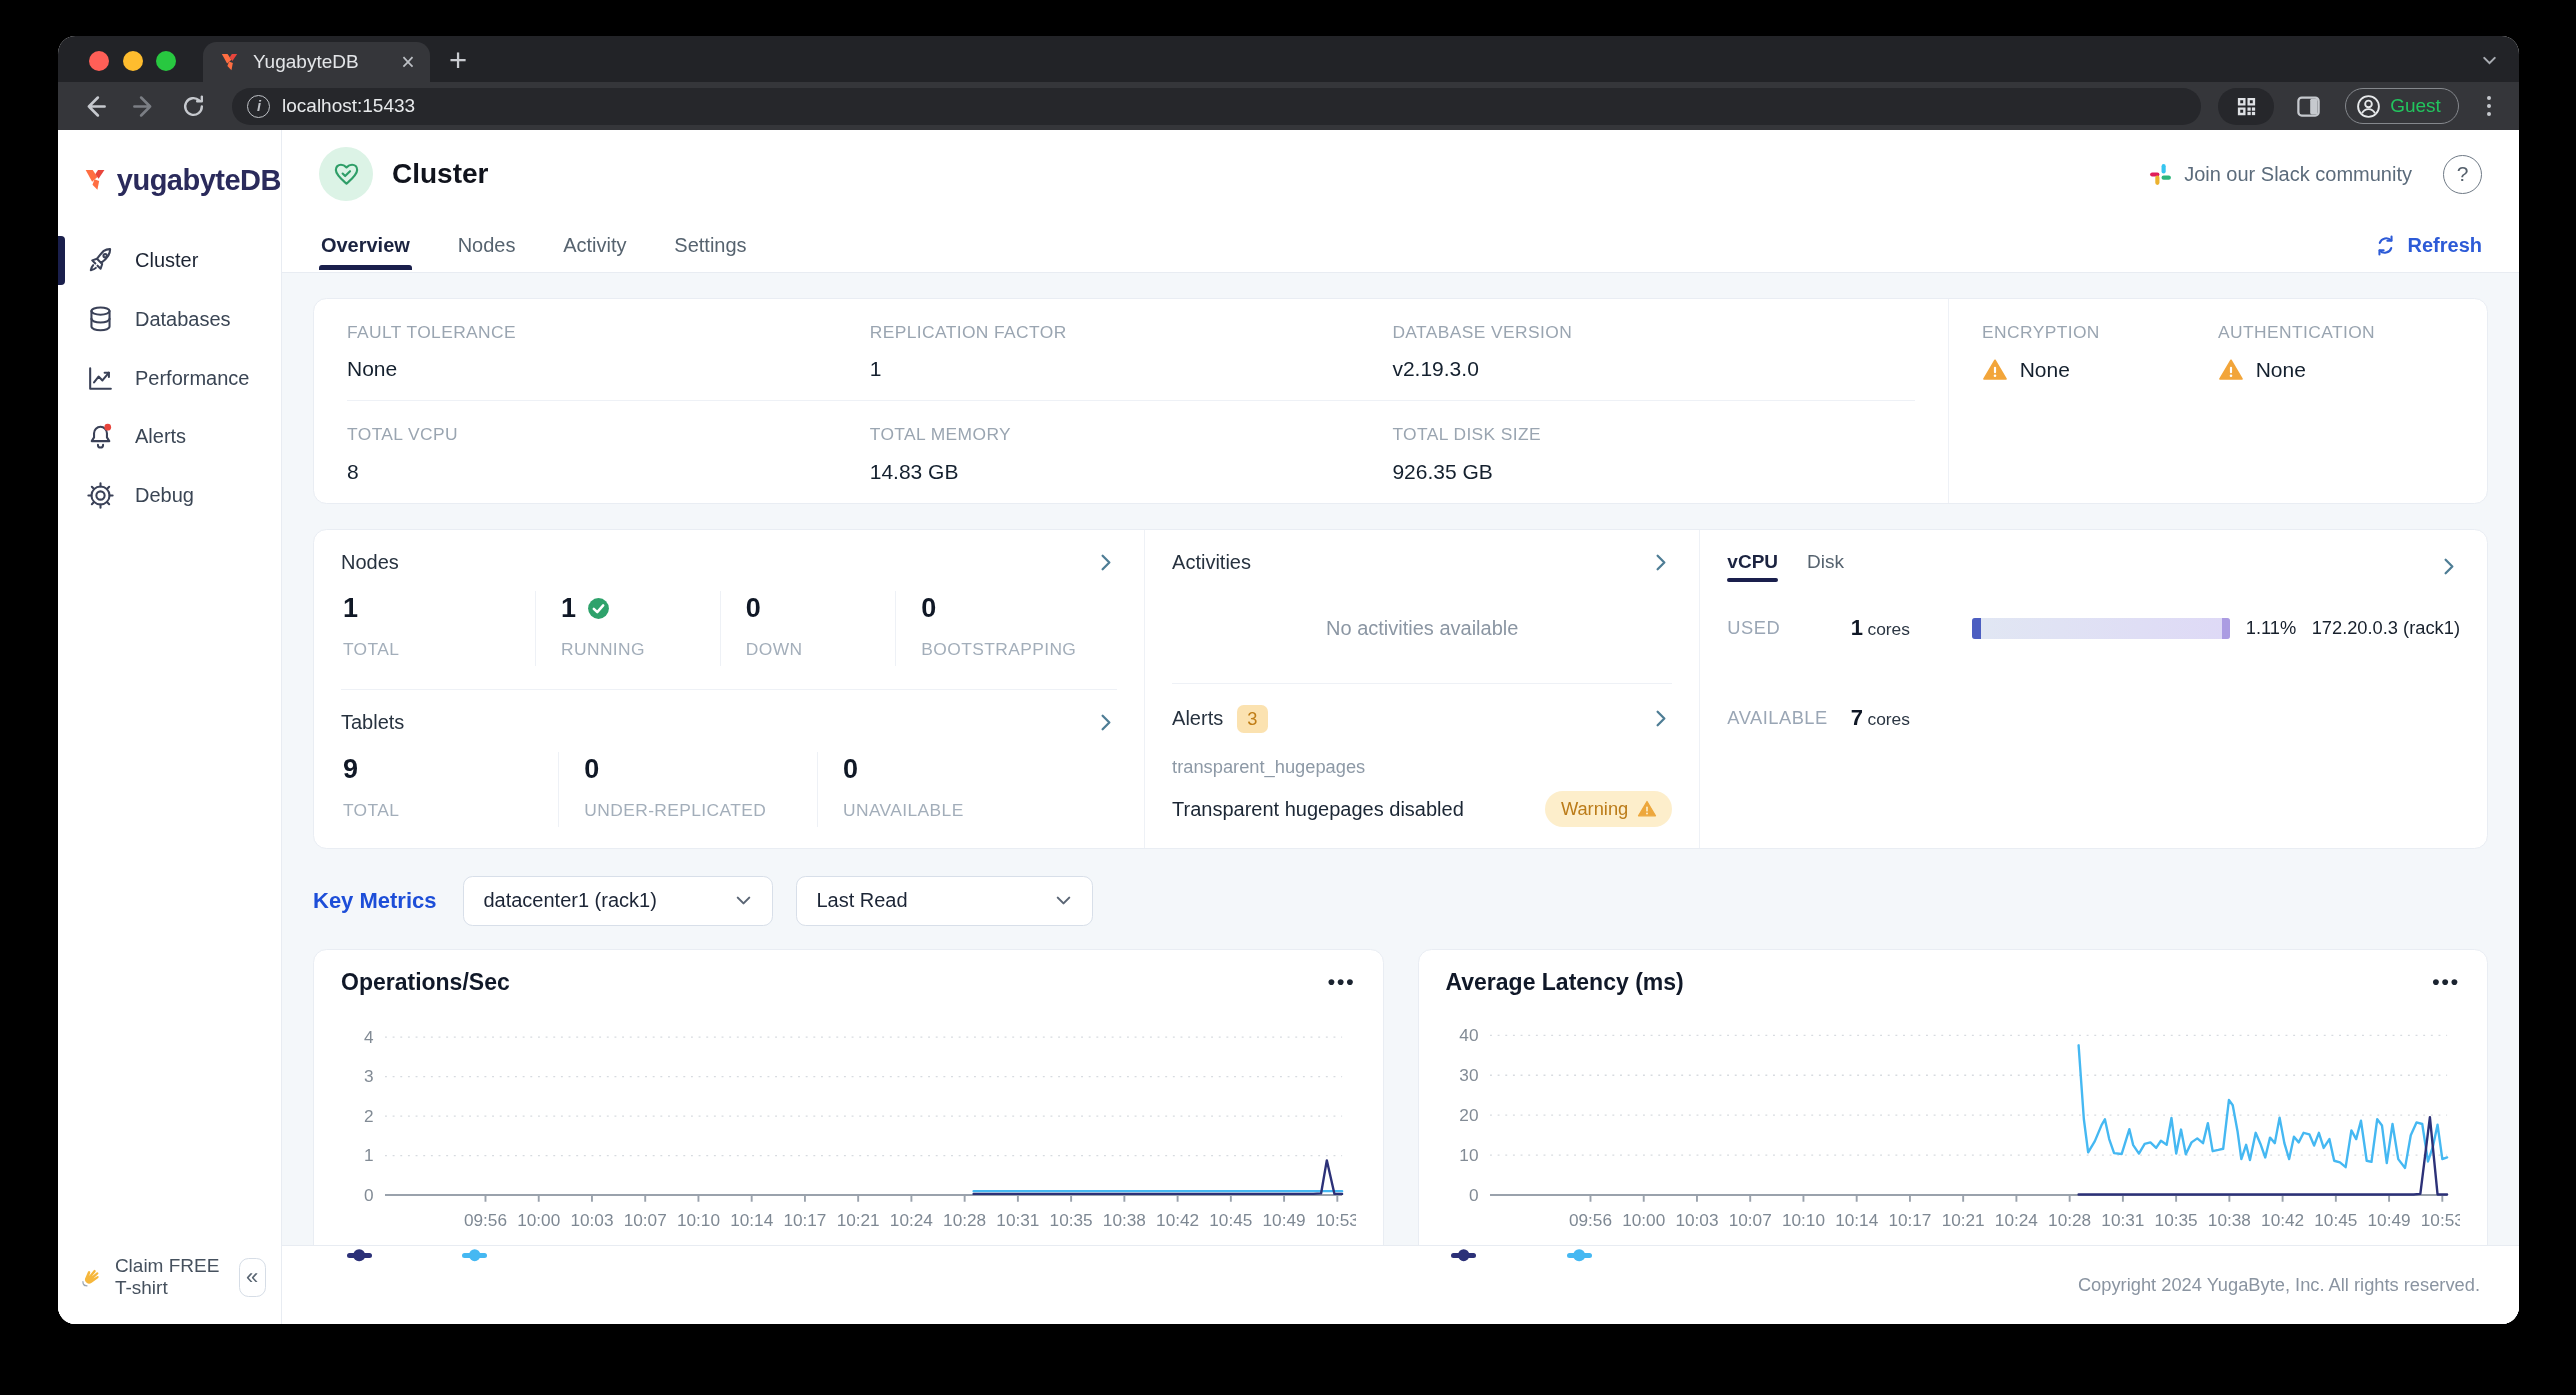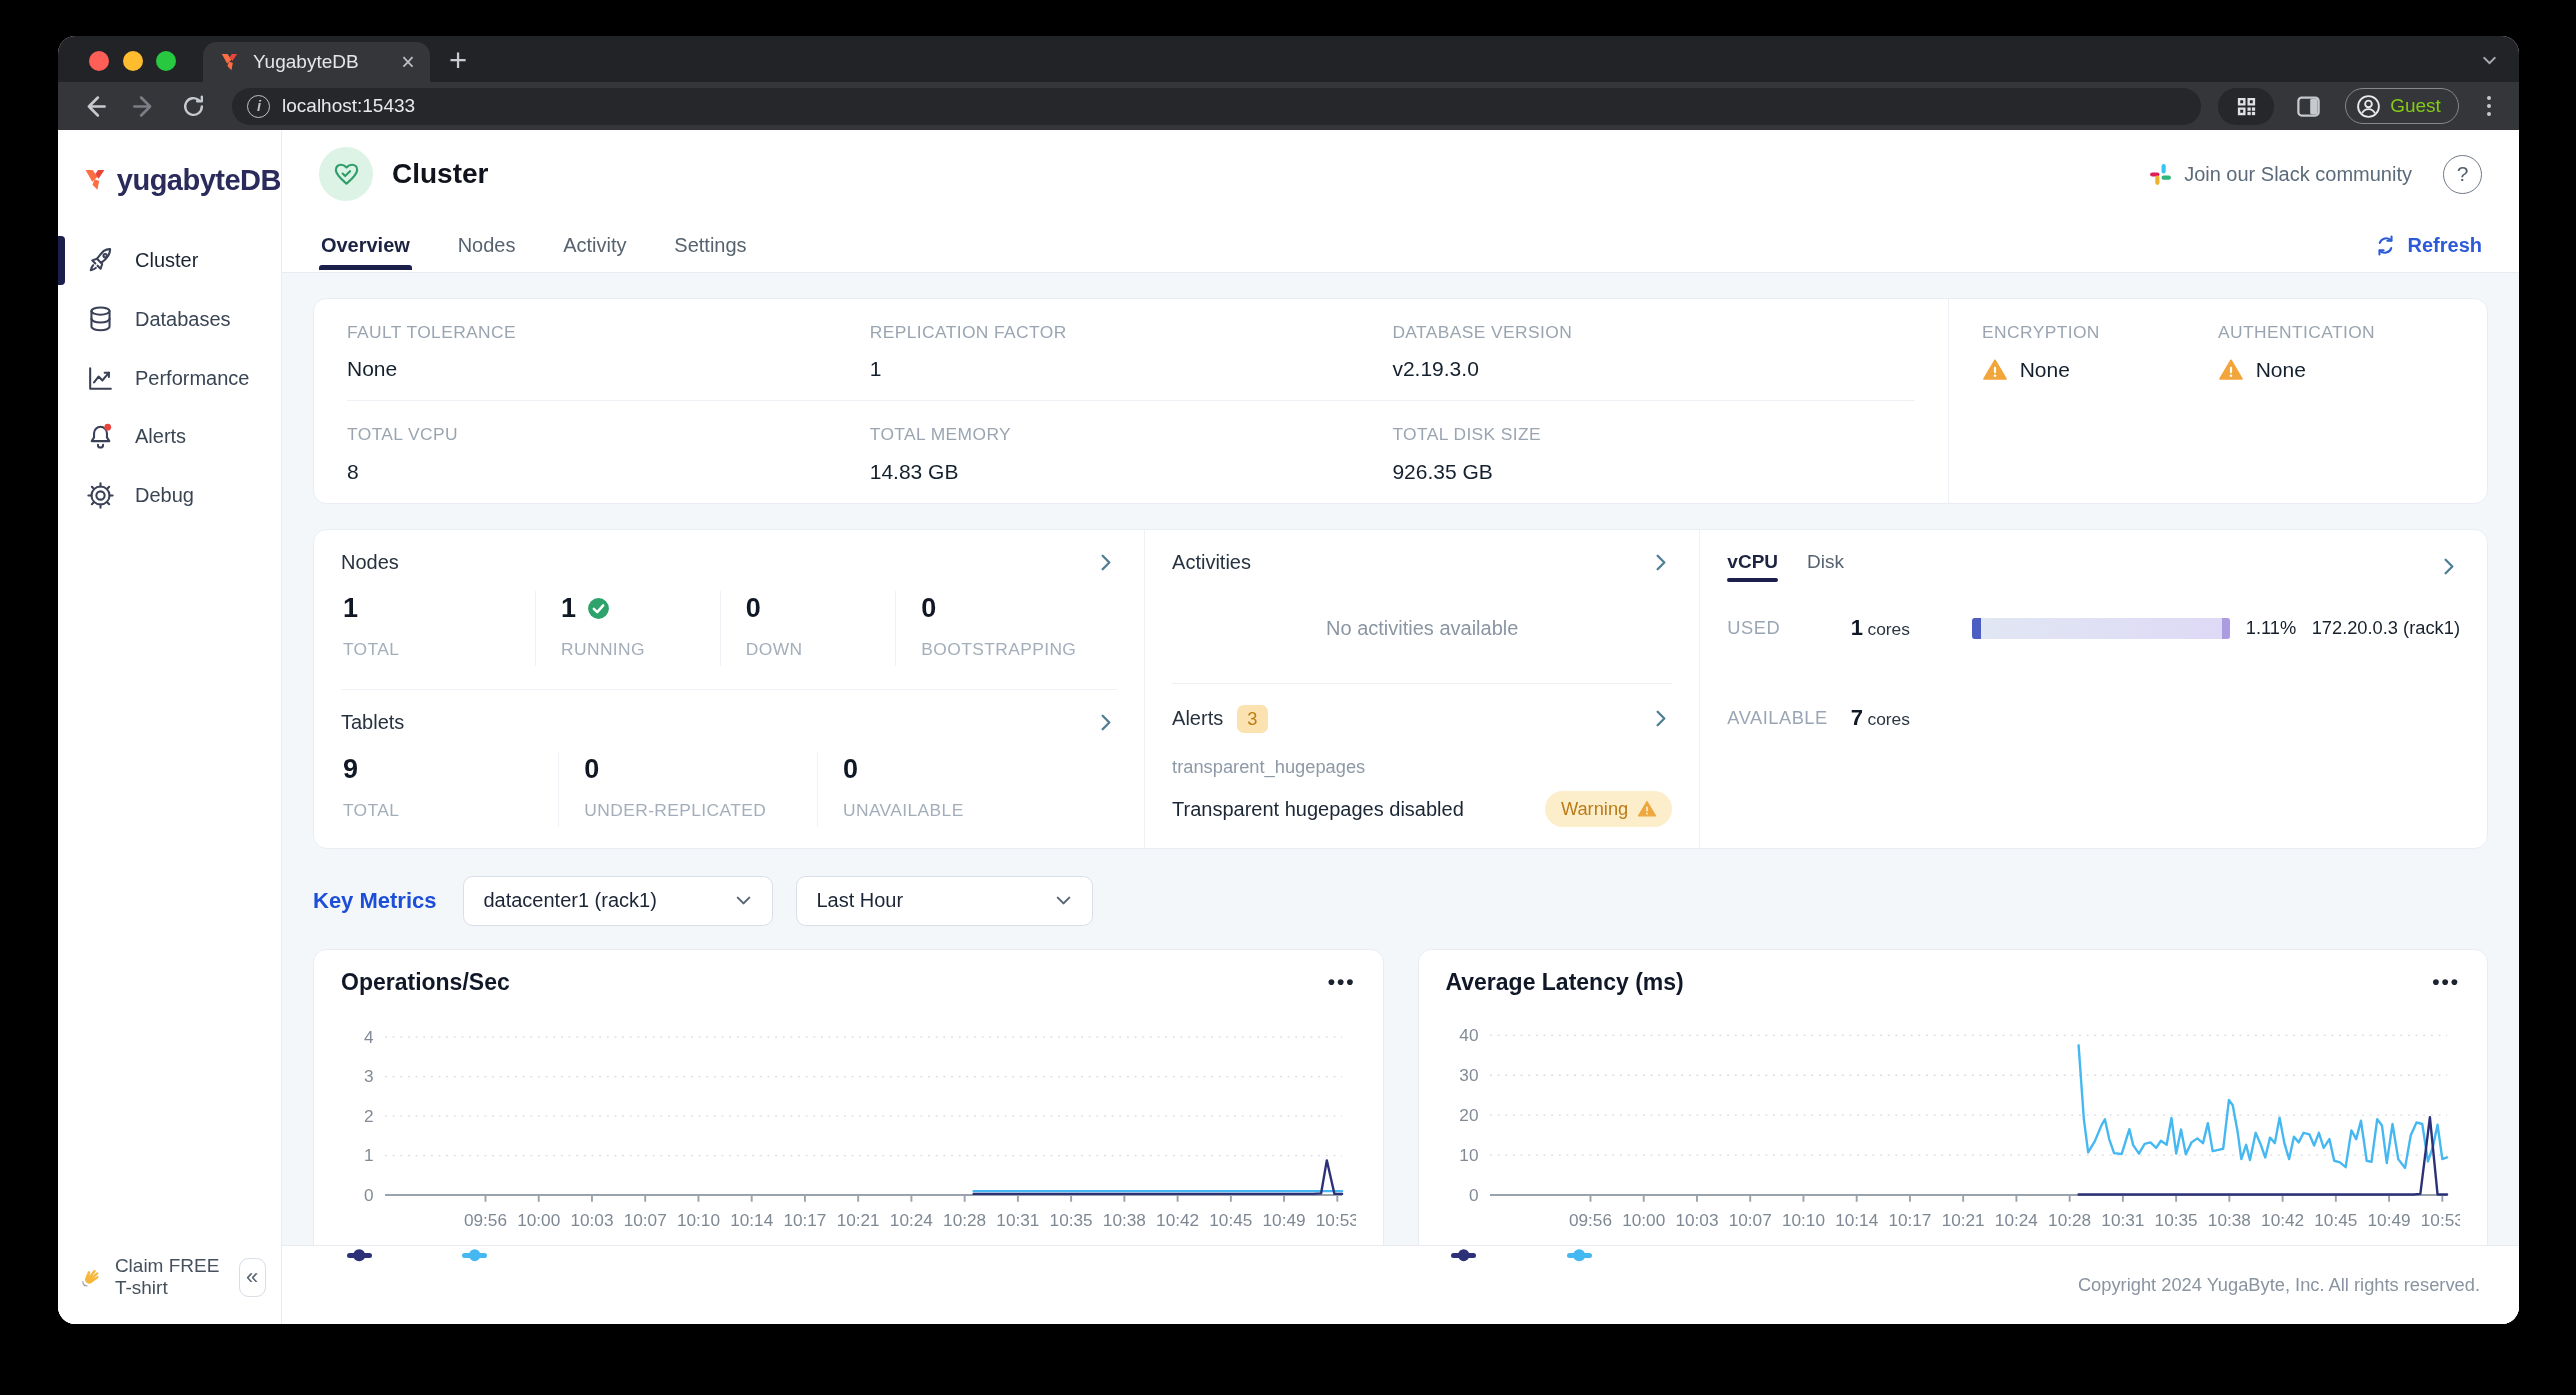--- a/index.html
+++ b/index.html
@@ -16,21 +16,21 @@
   .btab .title { flex:1; white-space:nowrap; overflow:hidden; }
   .tab-close { color:#bdc0c5; font-size:23px; line-height:1; cursor:default; }
   .newtab { color:#c9cbd0; font-size:31px; margin:0 0 5.8px 19px; line-height:1; }
   .tabsearch { position:absolute; right:19px; top:13.5px; color:#a9acb2; }
   .toolbar { height:48px; background:#35363a; display:flex; align-items:center; padding:0 15.4px; gap:7.7px; flex:none; }
   .navic { width:42px; height:39px; display:grid; place-items:center; }
   .urlpill { flex:1; height:37px; background:#26272b; border-radius:18.3px; display:flex; align-items:center; padding:0 15.4px; gap:11.6px; margin:0 9.6px; }
   .info-i { width:23px; height:23px; border:1.9px solid #bfc2c7; border-radius:50%; color:#bfc2c7; font-size:14.5px; font-weight:700; display:grid; place-items:center; font-style:italic; }
   .url { color:#e8eaec; font-size:19px; }
   .toolpill { width:56px; height:37px; background:#26272b; border-radius:18.3px; display:grid; place-items:center; margin-right:5.8px; }
-  .guest { display:flex; align-items:center; gap:9.6px; border:1.9px solid #85888d; border-radius:21px; padding:4.8px 17.4px 4.8px 9.6px; color:#84cc16; font-size:19px; margin:0 7.7px; }
+  .guest { display:flex; align-items:center; gap:9.6px; border:1.9px solid #85888d; border-radius:21px; padding:4.8px 17.4px 4.8px 9.6px; color:#22c55e; font-size:19px; margin:0 7.7px; }
   .kebab { width:29px; display:flex; flex-direction:column; align-items:center; gap:3.9px; }
   .kebab i { width:3.9px; height:3.9px; border-radius:50%; background:#c6c9ce; }
 
   
   .app { flex:1; display:flex; min-height:0; background:#fff; }
   .sidebar { width:224px; flex:none; border-right:1px solid #e8ecf2; display:flex; flex-direction:column; position:relative; background:#fff; }
   .logo { display:flex; align-items:center; gap:7.7px; padding:31px 0 27px 23px; }
   .logo-text { font-size:29px; font-weight:700; color:#2a2a5b; letter-spacing:-0.5px; }
   .nav { display:flex; flex-direction:column; gap:3.9px; padding:5.8px 13.5px; }
   .nav-item { height:55px; display:flex; align-items:center; gap:19px; padding:0 13.5px; border-radius:9.6px; font-size:20px; color:#3a4554; position:relative; cursor:pointer; }
@@ -497,21 +497,21 @@
 
         <div class="km-row">
           <span class="km-title">Key Metrics</span>
           <div class="select s1">
             <span class="sel-val">datacenter1 (rack1)</span>
             <svg class="ic" width="23" height="23" viewBox="0 0 24 24">
                 <polyline points="6,9 12,15 18,9" fill="none" stroke="#5b6675" stroke-width="2.2" stroke-linecap="round" stroke-linejoin="round"></polyline>
               </svg>
           </div>
           <div class="select s2">
-            <span class="sel-val">Last Hour</span>
+            <span class="sel-val">Last Read</span>
             <svg class="ic" width="23" height="23" viewBox="0 0 24 24">
                 <polyline points="6,9 12,15 18,9" fill="none" stroke="#5b6675" stroke-width="2.2" stroke-linecap="round" stroke-linejoin="round"></polyline>
               </svg>
           </div>
         </div>
 
         <div class="charts">
           <div class="card chart-card">
             <div class="chart-head">
               <span class="chart-title">Operations/Sec</span>

